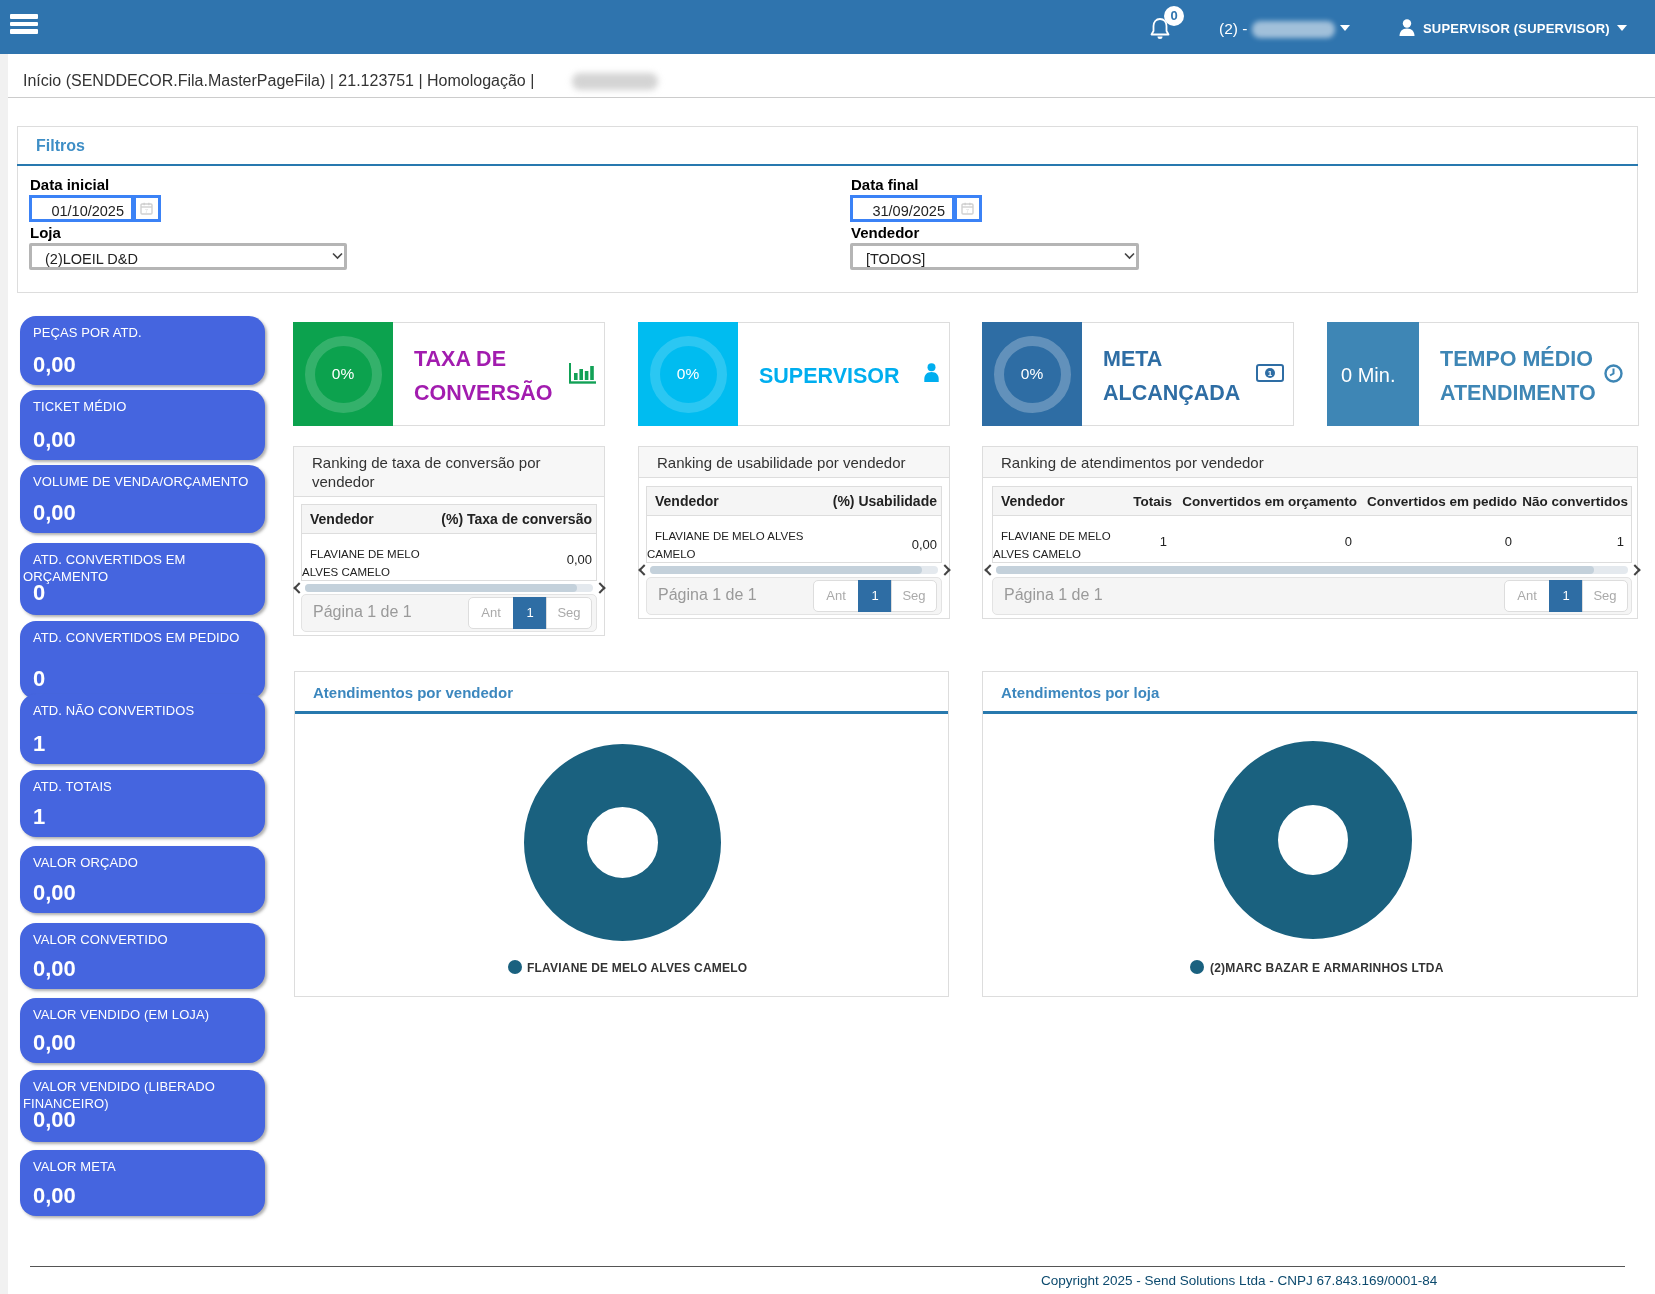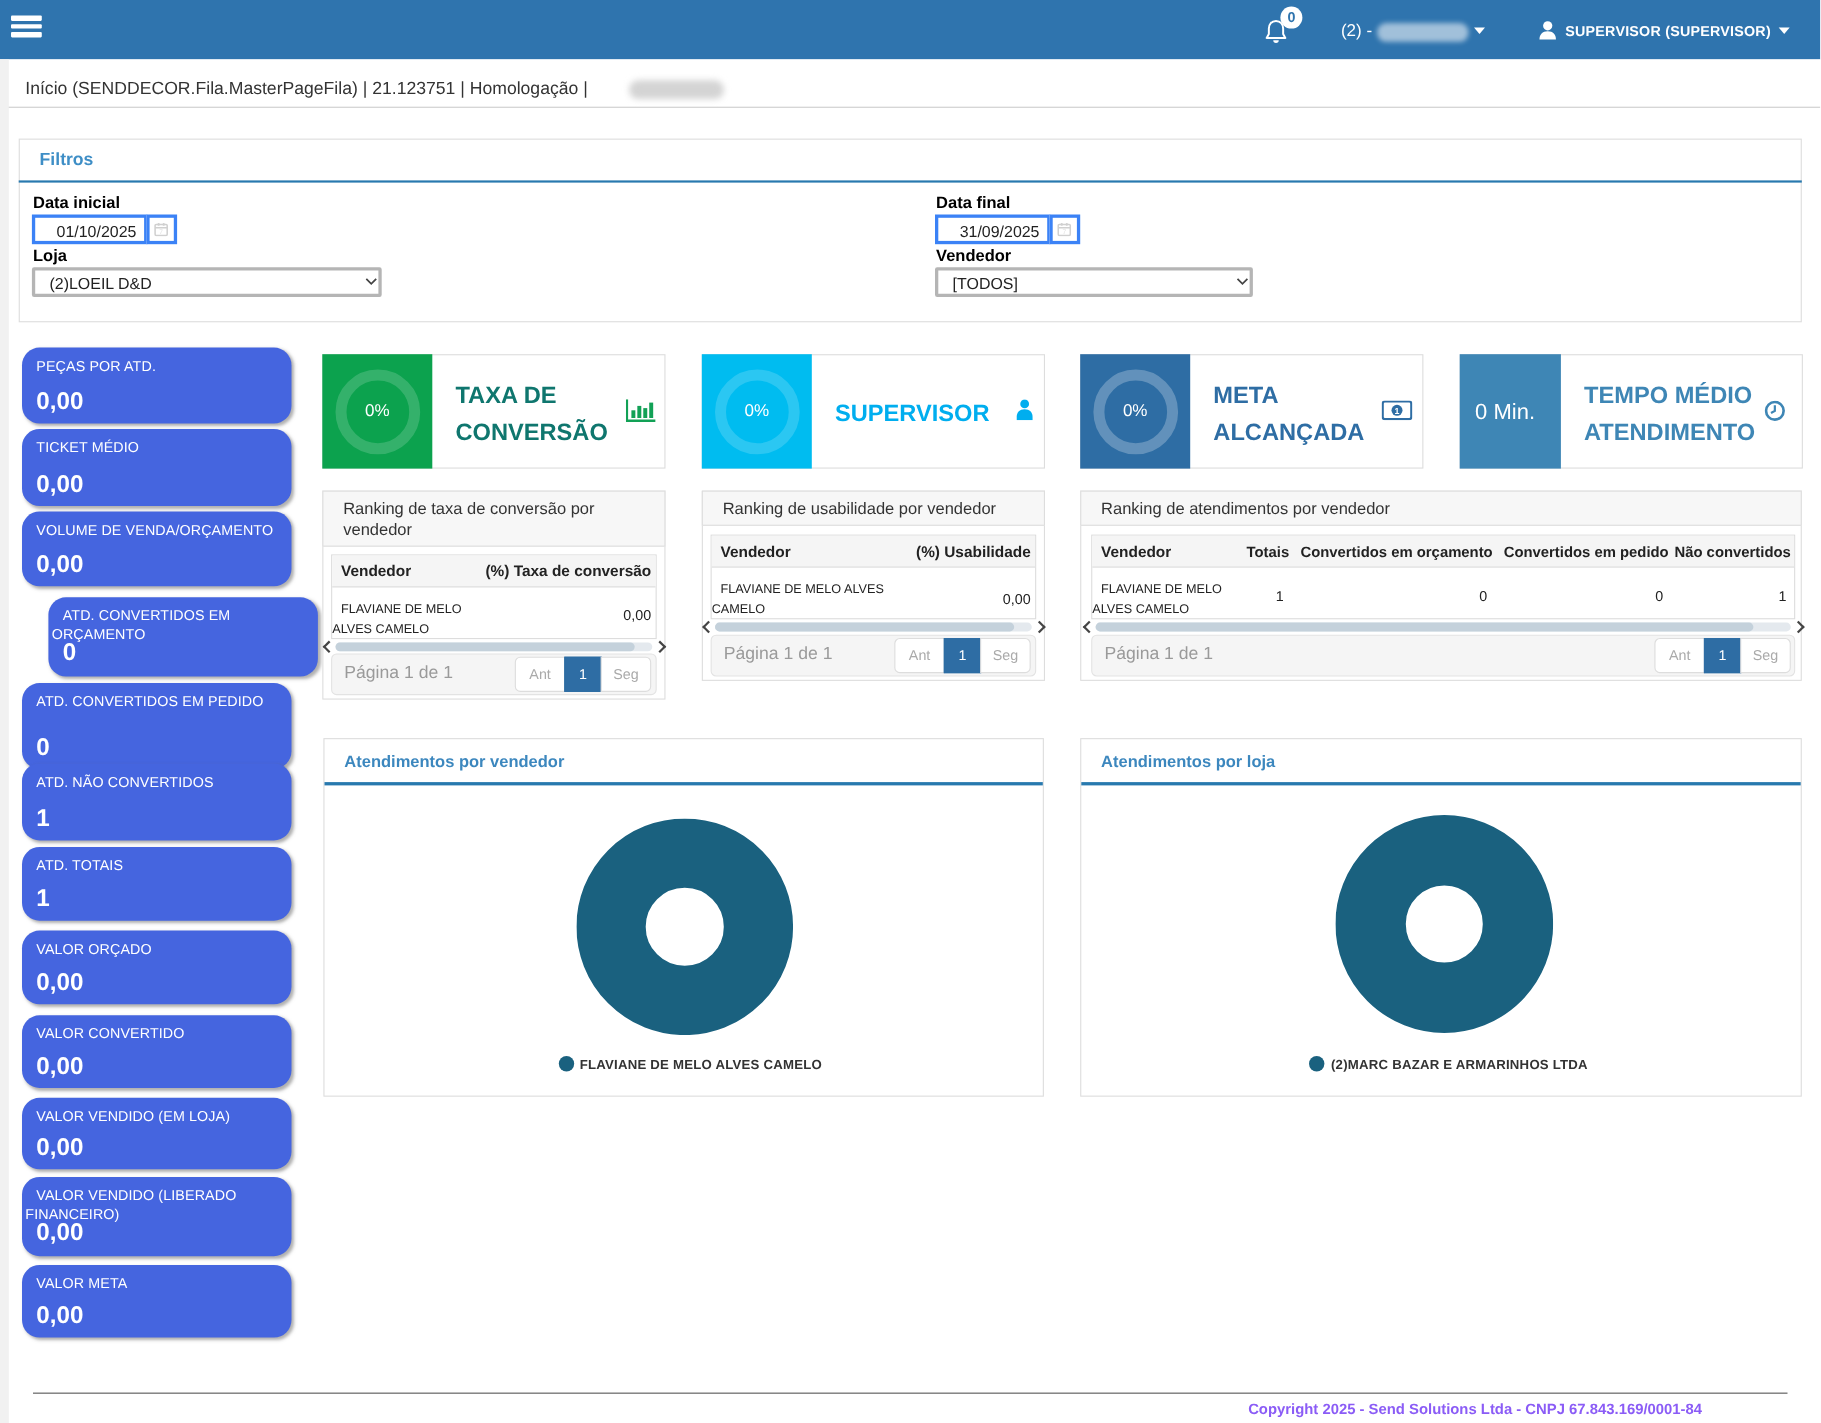--- a/index.html
+++ b/index.html
@@ -118,21 +118,21 @@
       <div class="tv">0,00</div>
     </div>
   <div class="a tile" style="top:390px;height:70px;">
       <div class="tt">TICKET MÉDIO</div>
       <div class="tv">0,00</div>
     </div>
   <div class="a tile" style="top:465px;height:68px;">
       <div class="tt">VOLUME DE VENDA/ORÇAMENTO</div>
       <div class="tv">0,00</div>
     </div>
-  <div class="a tile" style="top:543px;height:72px;margin-left:24px;">
+  <div class="a tile" style="top:543px;height:72px;">
       <div class="tt">ATD. CONVERTIDOS EM<br>ORÇAMENTO</div>
       <div class="tv" style="bottom:9px;">0</div>
     </div>
   <div class="a tile" style="top:621px;height:78px;">
       <div class="tt">ATD. CONVERTIDOS EM PEDIDO</div>
       <div class="tv">0</div>
     </div>
   <div class="a tile" style="top:694px;height:70px;">
       <div class="tt">ATD. NÃO CONVERTIDOS</div>
       <div class="tv">1</div>
@@ -160,21 +160,21 @@
   <div class="a tile" style="top:1150px;height:66px;">
       <div class="tt">VALOR META</div>
       <div class="tv">0,00</div>
     </div>
 
   <div class="a kpi" style="left:293px;">
     <div class="ksq" style="background:#0ca24e;">
         <div class="kring"></div>
         <div class="kpct">0%</div>
       </div>
-    <div class="ktitle" style="color:#0f766e;">TAXA DE<br>CONVERSÃO</div>
+    <div class="ktitle" style="color:#a21caf;">TAXA DE<br>CONVERSÃO</div>
     <svg class="a" style="left:275px;top:40px;" width="27" height="21" viewBox="0 0 27 21">
         <line x1="1" y1="0" x2="1" y2="19.5" stroke="#12a156" stroke-width="2"></line>
         <line x1="0" y1="19.5" x2="27" y2="19.5" stroke="#12a156" stroke-width="2.4"></line>
         <rect x="5" y="10" width="3.6" height="7" fill="#12a156"></rect>
         <rect x="10.4" y="6" width="3.6" height="11" fill="#12a156"></rect>
         <rect x="15.8" y="8" width="3.6" height="9" fill="#12a156"></rect>
         <rect x="21.2" y="3" width="3.6" height="14" fill="#12a156"></rect>
       </svg>
   </div>
   <div class="a kpi" style="left:638px;">
@@ -287,14 +287,14 @@
     <div class="ptitle">Atendimentos por loja</div>
     <div class="pdiv"></div>
     <svg class="a" style="left:231px;top:69px;" width="198" height="198" viewBox="0 0 198 198">
         <circle cx="99" cy="99" r="67" fill="none" stroke="#1a617f" stroke-width="64"></circle>
       </svg>
     <div class="legdot" style="left:207px;top:288px;"></div>
     <div class="legtxt" style="left:227px;top:289px;">(2)MARC BAZAR E ARMARINHOS LTDA</div>
   </div>
 
   <div class="a" style="left:30px;top:1266px;width:1595px;height:1px;background:#555;"></div>
-  <div class="a" style="left:1041px;top:1273px;width:600px;text-align:center;font-size:13.5px;color:#8b5cf6;font-weight:bold;">Copyright 2025 - Send Solutions Ltda - CNPJ 67.843.169/0001-84</div>
+  <div class="a" style="left:1041px;top:1273px;width:600px;text-align:left;font-size:13.5px;color:#0c4a6e;">Copyright 2025 - Send Solutions Ltda - CNPJ 67.843.169/0001-84</div>
 </div>
 
 </body></html>

